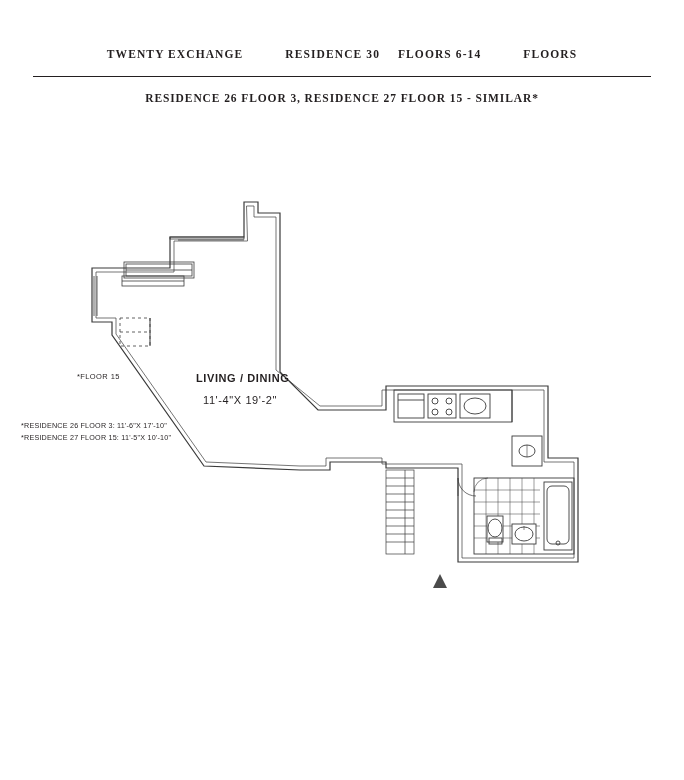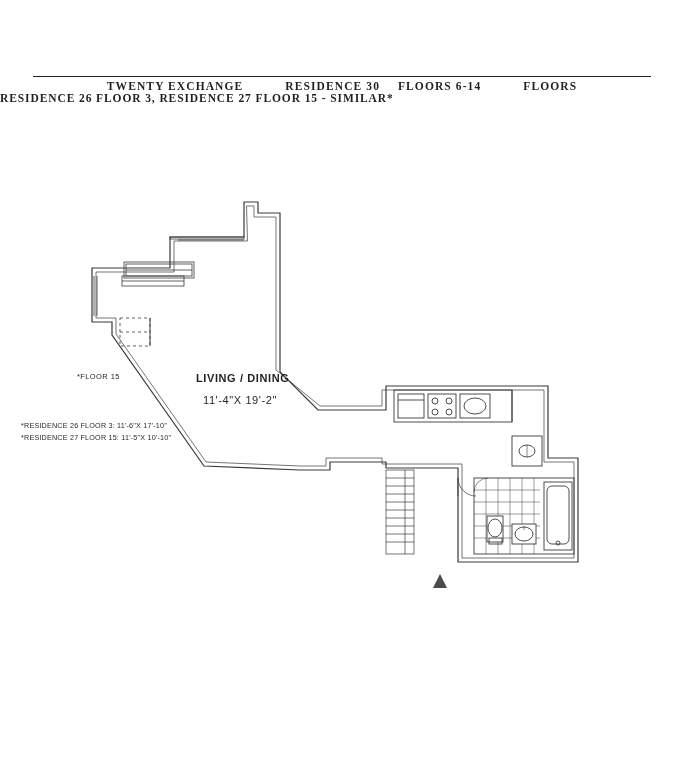--- a/index.html
+++ b/index.html
@@ -31,40 +31,40 @@
     text-align: center;
     font-family: "Liberation Serif", serif;
     font-size: 11.5px;
     font-weight: bold;
     letter-spacing: 1.1px;
     color: #231f20;
     white-space: nowrap;
   }
   .header-line1 .seg {
     display: inline-block;
-    margin-top: 32px;
   }
   .header-line1 .gap-a { display:inline-block; width: 34px; }
   .header-line1 .gap-b { display:inline-block; width: 10px; }
   .header-line1 .gap-c { display:inline-block; width: 34px; }
 
   .header-rule {
     position: absolute;
     left: 33px;
     top: 76px;
     width: 618px;
     height: 1px;
     background: #231f20;
   }
 
   .header-line2 {
     position: absolute;
     left: 0;
     top: 92px;
     width: 684px;
+    text-align: center;
     font-family: "Liberation Serif", serif;
     font-size: 11.5px;
     font-weight: bold;
     letter-spacing: 0.9px;
     color: #231f20;
     white-space: nowrap;
   }
 
   
   .plan {

